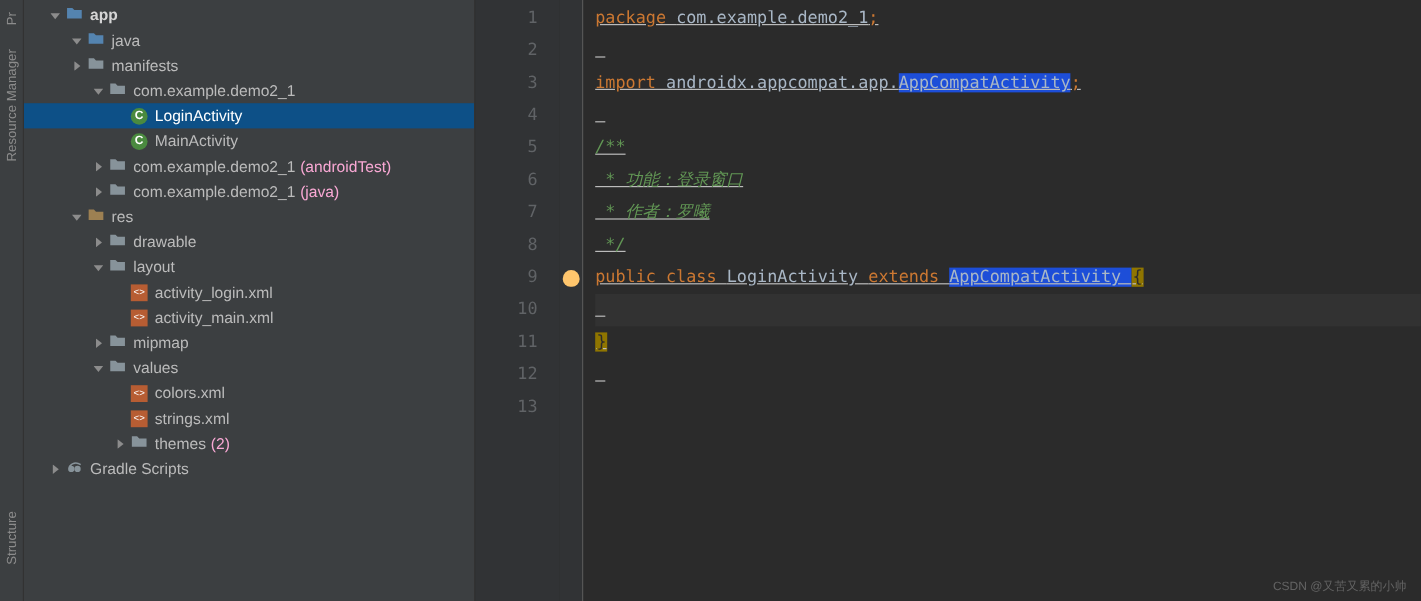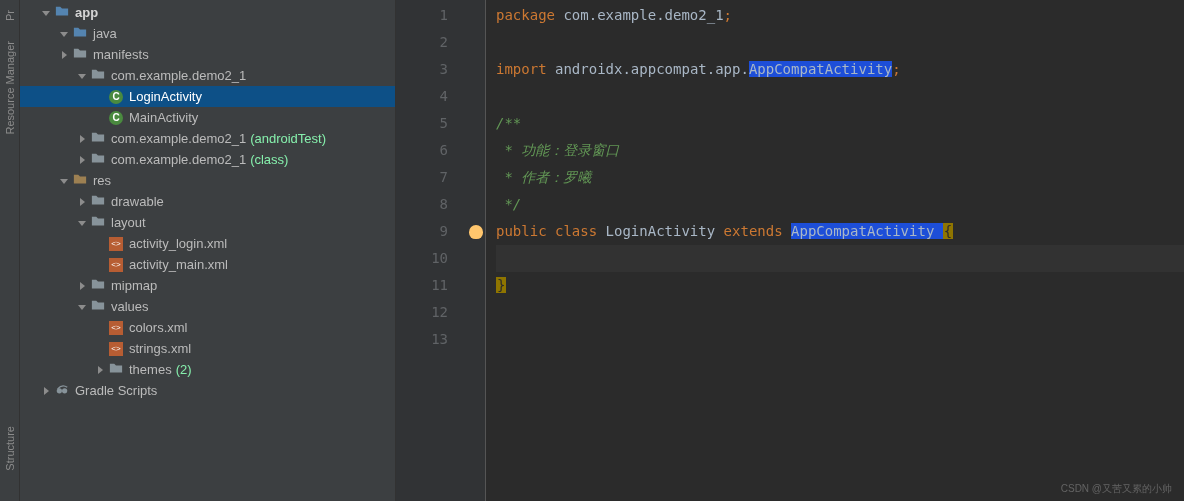--- a/index.html
+++ b/index.html
@@ -64,21 +64,21 @@
   width: 16px;
   height: 16px;
   display: inline-flex;
   align-items: center;
   justify-content: center;
   margin-right: 5px;
 }
 .label { color: #bbbbbb; }
 .tree-row.selected .label { color: #fff; }
 .label.bold { font-weight: bold; color: #d5d5d5; text-align: right; }
-.suffix { color: #86efac; margin-left: 4px; }
+.suffix { color: #f9a8d4; margin-left: 4px; }
 .folder-icon { color: #87939a; }
 .folder-open-icon { color: #87939a; }
 .package-icon { color: #87939a; }
 .class-icon {
   width: 14px; height: 14px; border-radius: 50%;
   background: #4a8a3f; color: #fff; font-size: 10px;
   display: flex; align-items: center; justify-content: center;
   font-weight: bold;
 }
 .xml-icon {
@@ -115,21 +115,21 @@
   width: 14px; height: 14px;
   background: #ffc66d;
   border-radius: 50% 50% 45% 45%;
 }
 .code {
   flex: 1;
   padding-left: 10px;
   padding-top: 2px;
   position: relative;
 }
-.code-line { height: 27px; line-height: 27px; white-space: pre; }
+.code-line { height: 27px; line-height: 27px; white-space: pre; text-decoration: underline; }
 .k-keyword { color: #cc7832; }
 .k-docgreen { color: #629755; font-style: italic; }
 .k-default { color: #a9b7c6; }
 .k-semi { color: #cc7832; }
 .k-brace { color: #a9b7c6; }
 .hl { background: #1d4ed8; }
 .caret-line { background: #323232; }
 .yellow-bg { background: #8f7500; color: #2b2b2b; padding: 0 1px; }
 
 .watermark {
@@ -244,21 +244,21 @@
         <svg viewBox="0 0 8 8">
           <path d="M2 0 L2 8 L7 4 Z" fill="currentColor"></path>
         </svg>
       </span>
       <span class="icon">
         <span class="package-icon"><svg width="14" height="14" viewBox="0 0 16 16">
             <path fill="#87939a" d="M1 3h5l2 2h7v8H1z"></path>
           </svg></span>
       </span>
       <span class="label">com.example.demo2_1</span>
-      <span class="suffix">(class)</span>
+      <span class="suffix">(java)</span>
     </div>
     <div class="tree-row">
       <span class="indent" style="width:38px"></span>
       <span class="arrow">
         <svg viewBox="0 0 8 8">
           <path d="M0 2 L8 2 L4 7 Z" fill="currentColor"></path>
         </svg>
       </span>
       <span class="icon">
         <span class="folder-icon"><svg width="14" height="14" viewBox="0 0 16 16">

